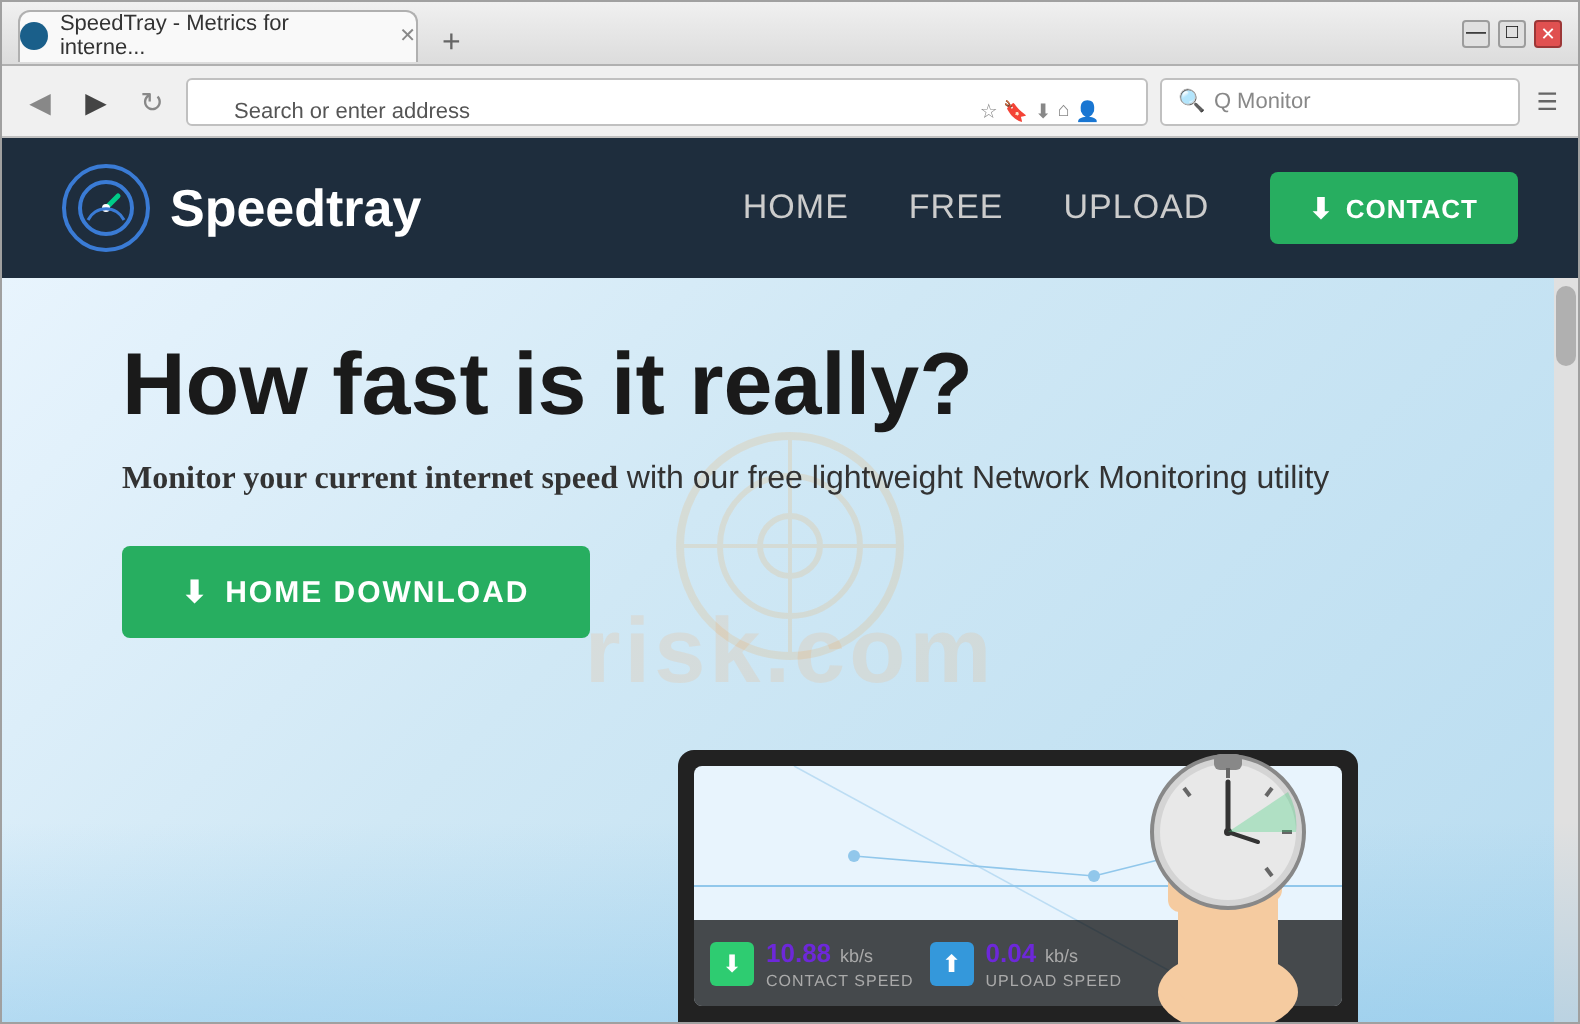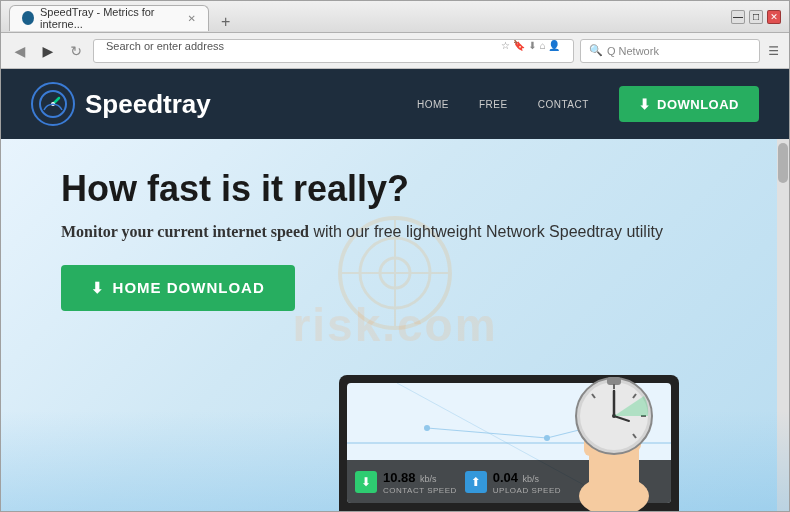--- a/index.html
+++ b/index.html
@@ -29,21 +29,21 @@
       display: flex;
       align-items: flex-end;
       height: 28px;
       flex: 1;
     }
     .tab {
       background: #f9f9f9;
       border: 1px solid #b0b0b0;
       border-bottom: none;
       border-radius: 6px 6px 0 0;
-      padding: 4px 12px;
+      padding: 4px 0;
       font-size: 11px;
       color: #333;
       display: flex;
       align-items: center;
       gap: 6px;
       max-width: 200px;
       height: 26px;
     }
     .tab-favicon {
       width: 14px;
@@ -108,25 +108,25 @@
       align-items: center;
       justify-content: center;
     }
     .nav-btn.active { color: #444; }
     .address-bar {
       flex: 1;
       height: 24px;
       border: 1px solid #c0c0c0;
       border-radius: 3px;
       background: white;
-      padding: 0 12px;
+      padding: 0 23px;
       font-size: 11px;
       color: #666;
       display: flex;
-      align-items: flex-start;
+      align-items: flex-end;
       gap: 4px;
     }
     .address-text { flex: 1; font-size: 11px; color: #555; }
     .address-icons { display: flex; gap: 3px; align-items: center; }
     .addr-icon { font-size: 10px; color: #888; }
     .search-bar {
       width: 180px;
       height: 24px;
       border: 1px solid #c0c0c0;
       border-radius: 3px;
@@ -196,21 +196,21 @@
       font-weight: bold;
       font-family: Arial, sans-serif;
     }
     .nav-links {
       display: flex;
       align-items: center;
       gap: 30px;
     }
     .nav-link {
       color: #ccc;
-      font-size: 10px;
+      font-size: 17px;
       text-decoration: none;
       letter-spacing: 0.5px;
       font-weight: 500;
       cursor: pointer;
     }
     .nav-download-btn {
       background: #27ae60;
       color: white;
       border: none;
       padding: 10px 20px;
@@ -259,21 +259,21 @@
       height: 120px;
       opacity: 0.12;
       z-index: 1;
     }
 
     .hero-content {
       position: relative;
       z-index: 2;
     }
     .hero-headline {
-      font-size: 36px;
+      font-size: 44px;
       font-weight: 900;
       color: #1a1a1a;
       line-height: 1.1;
       margin-bottom: 14px;
     }
     .hero-subtext {
       font-size: 16px;
       color: #333;
       margin-bottom: 24px;
     }
@@ -359,21 +359,21 @@
       border-radius: 3px;
       display: flex;
       align-items: center;
       justify-content: center;
       font-size: 12px;
       color: white;
     }
     .stat-icon.down { background: #2ecc71; }
     .stat-icon.up { background: #3498db; }
     .stat-info { }
-    .stat-value { color: #000000; font-size: 13px; font-weight: bold; }
+    .stat-value { color: #6d28d9; font-size: 13px; font-weight: bold; }
     .stat-unit { color: #aaa; font-size: 9px; }
     .stat-label { color: #aaa; font-size: 8px; letter-spacing: 0.5px; }
 
     
     .scrollbar {
       position: absolute;
       right: 0;
       top: 0;
       bottom: 0;
       width: 12px;
@@ -429,21 +429,21 @@
       <div class="address-icons">
         <span class="addr-icon">☆</span>
         <span class="addr-icon">🔖</span>
         <span class="addr-icon">⬇</span>
         <span class="addr-icon">⌂</span>
         <span class="addr-icon">👤</span>
       </div>
     </div>
     <div class="search-bar">
       <span>🔍</span>
-      <span>Q Network</span>
+      <span>Q Monitor</span>
     </div>
     <div class="toolbar-icons">
       <span class="toolbar-icon">☰</span>
     </div>
   </div>
 
   <div class="page-content">
     <div class="website">
 
       <nav class="site-nav">
@@ -454,24 +454,24 @@
               <path d="M14 14 L20 8" stroke="#00cc88" stroke-width="2.5" stroke-linecap="round"></path>
               <circle cx="14" cy="14" r="2" fill="#fff"></circle>
               <path d="M5 20 A10 10 0 0 1 23 20" fill="none" stroke="#3a7bd5" stroke-width="1.5"></path>
             </svg>
           </div>
           <span class="logo-text">Speedtray</span>
         </div>
         <div class="nav-links">
           <a class="nav-link">HOME</a>
           <a class="nav-link">FREE</a>
-          <a class="nav-link">CONTACT</a>
+          <a class="nav-link">UPLOAD</a>
           <button class="nav-download-btn">
             <span class="download-arrow">⬇</span>
-            <span>DOWNLOAD</span>
+            <span>CONTACT</span>
           </button>
         </div>
       </nav>
 
       <div class="hero">
 
         <div class="watermark">
           <span>risk.com</span>
         </div>
 
@@ -479,21 +479,21 @@
           <circle cx="60" cy="60" r="55" fill="none" stroke="#ff8800" stroke-width="4"></circle>
           <circle cx="60" cy="60" r="35" fill="none" stroke="#ff8800" stroke-width="3"></circle>
           <circle cx="60" cy="60" r="15" fill="none" stroke="#ff8800" stroke-width="3"></circle>
           <line x1="60" y1="5" x2="60" y2="115" stroke="#ff8800" stroke-width="2"></line>
           <line x1="5" y1="60" x2="115" y2="60" stroke="#ff8800" stroke-width="2"></line>
         </svg>
 
         <div class="hero-content">
           <h1 class="hero-headline">How fast is it really?</h1>
           <p class="hero-subtext">
-            <strong>Monitor your current internet speed</strong><span> with our free lightweight Network Speedtray utility</span>
+            <strong>Monitor your current internet speed</strong><span> with our free lightweight Network Monitoring utility</span>
           </p>
           <button class="free-download-btn">
             <span>⬇</span>
             <span>HOME DOWNLOAD</span>
           </button>
         </div>
 
         <div class="world-map-bg"></div>
 
         <div class="laptop-area">

